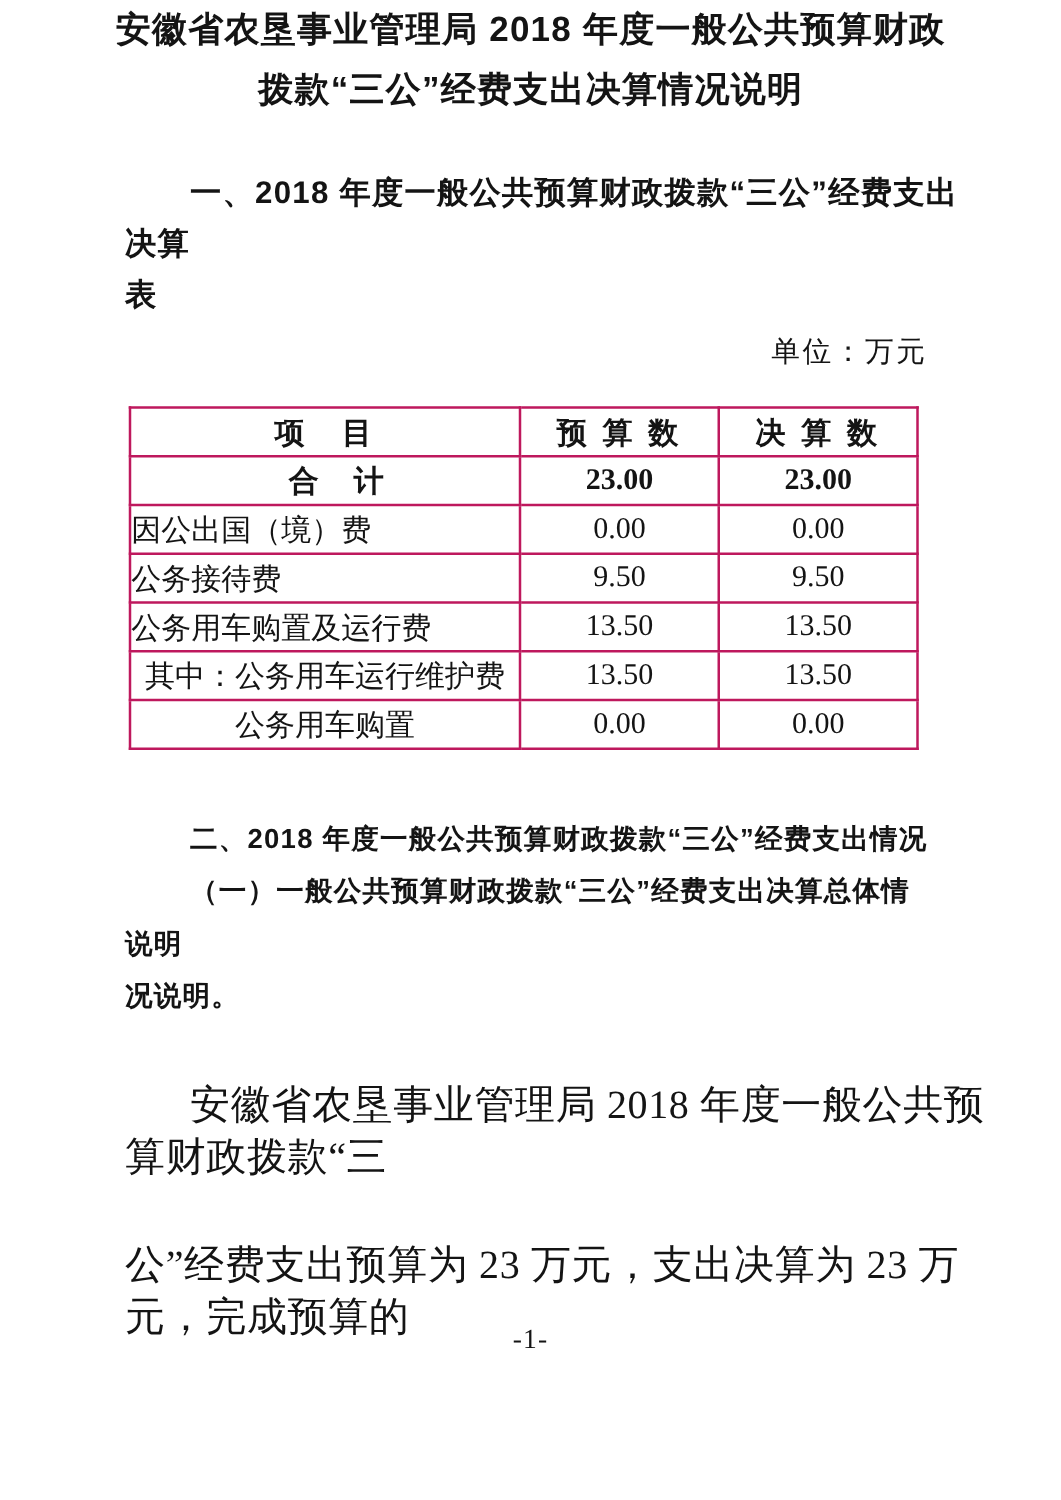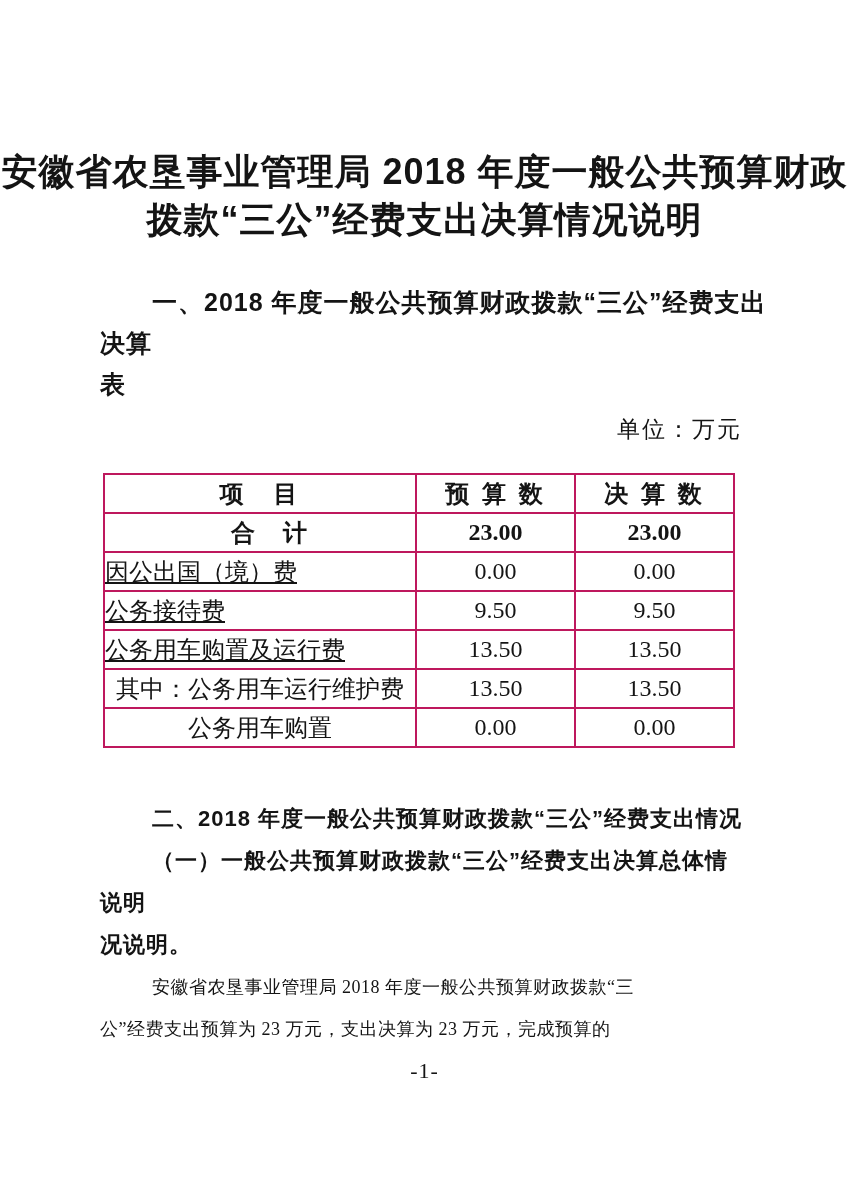--- a/index.html
+++ b/index.html
@@ -15,25 +15,24 @@
     width: 849px;
     height: 1200px;
     background: #ffffff;
     color: #141414;
     font-family: "Liberation Serif", serif;
     overflow: hidden;
   }
   
   .doc-title {
     margin: 0;
-    padding-top: 148px;
     text-align: center;
     font-family: "Liberation Sans", sans-serif;
     font-weight: bold;
-    font-size: 36px;
+    font-size: 28px;
     line-height: 48px;
     letter-spacing: 1px;
   }
   .doc-title .line { display: block; }
   
   .sec1-heading {
     margin: 38px 70px 0 100px;
     font-family: Liberation Sans, sans-serif;
     font-weight: bold;
     font-size: 25px;
@@ -62,39 +61,40 @@
     padding: 0;
     vertical-align: middle;
   }
   table.expense th {
     font-family: "Liberation Sans", sans-serif;
     font-weight: bold;
     letter-spacing: 3px;
     text-align: center;
   }
   td.num { text-align: center; font-size: 24px; border-radius: 12px; }
-  td.item-left { text-align: left; padding-left: 10px; text-decoration: underline; }
+  td.item-left { text-align: left; padding-left: 10px; }
   td.item-indent { text-align: center; padding-left: 22px; }
   td.item-center { text-align: center; }
   tr.row-total td { font-weight: bold; }
   tr.row-total td.item-center { font-family: "Liberation Sans", sans-serif; letter-spacing: 2px; padding-left: 20px; }
   
   .body-text {
     margin: 50px 58px 0 100px;
     line-height: 42px;
   }
   .h-line {
     font-family: "Liberation Sans", sans-serif;
     font-weight: bold;
     font-size: 22px;
     letter-spacing: 1px;
   }
   .p-line {
-    font-size: 18px;
+    font-size: 32px;
     letter-spacing: 0.5px;
+    margin-top: 44px;
   }
   
   .page-footer {
     position: absolute;
     top: 1058px;
     left: 0;
     width: 849px;
     text-align: center;
     font-size: 22px;
     letter-spacing: 1px;

